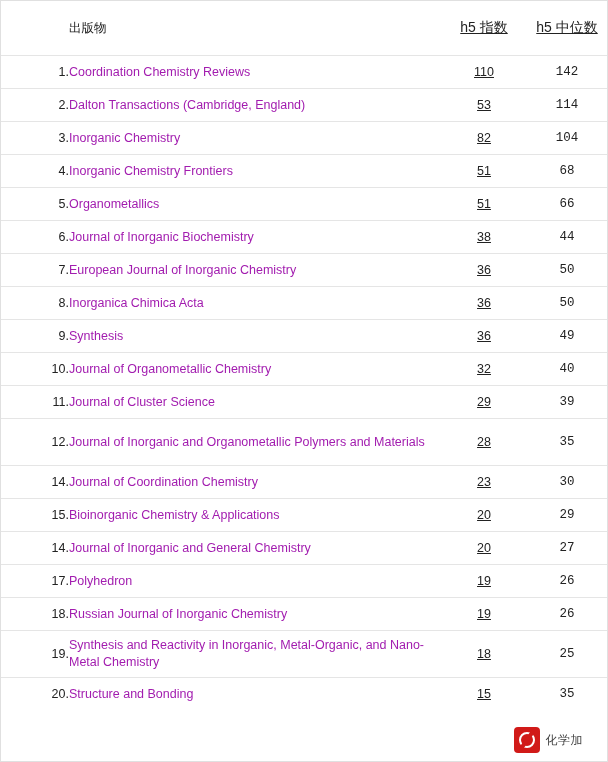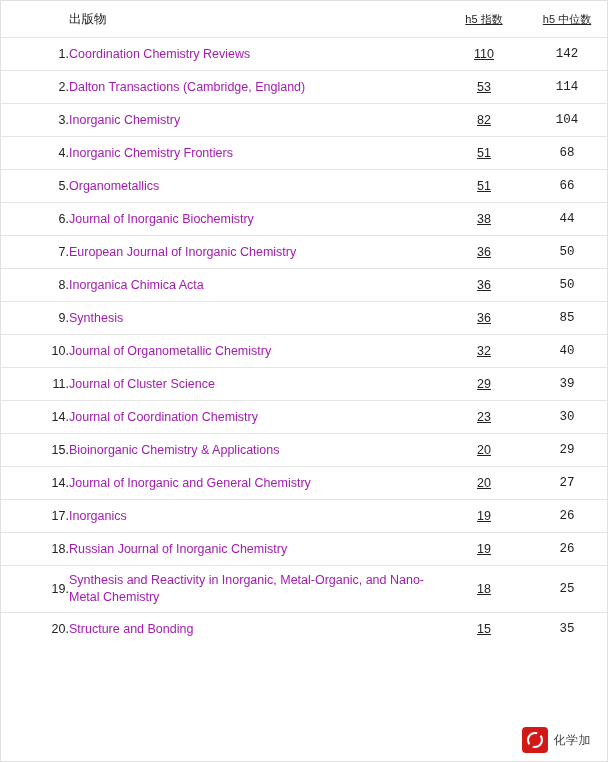--- a/index.html
+++ b/index.html
@@ -37,36 +37,36 @@
   
   col.c-rank   { width: 68px; }
   col.c-pub    { width: 372px; }
   col.c-h5i    { width: 86px; }
   col.c-h5m    { width: 80px; }
 
   thead th {
     font-weight: normal;
     font-size: 12.5px;
     color: #222;
-    height: 36px;
+    height: 54px;
     padding-bottom: 4px;
   }
   th.th-rank { }
   th.th-pub {
     text-align: left;
     padding-left: 12px;
   }
   th.th-h5i, th.th-h5m {
     text-align: center;
   }
   .th-link {
     color: #1a0dab;
     text-decoration: underline;
     cursor: pointer;
-    font-size: 11px;
+    font-size: 14px;
     color: #222;
   }
   tbody td {
     height: 32px;
     font-size: 12.5px;
   }
   td.rank {
     text-align: right;
     padding-right: 14px;
     color: #222;
@@ -100,21 +100,21 @@
   tbody tr.two-line td {
     height: 46px;
   }
   tbody tr:last-child td {
     border-bottom: none;
   }
 
   
   .watermark {
     position: absolute;
-    right: 16px;
+    right: 24px;
     bottom: 8px;
     display: flex;
     align-items: center;
     gap: 6px;
     pointer-events: none;
   }
   .wm-logo {
     width: 26px;
     height: 26px;
     border-radius: 4px;
@@ -215,55 +215,61 @@
         <tr>
           <td class="rank">8.</td>
           <td class="pub"><span class="pub-link">Inorganica Chimica Acta</span></td>
           <td class="h5i"><span class="h5i-link">36</span></td>
           <td class="h5m">50</td>
         </tr>
         <tr>
           <td class="rank">9.</td>
           <td class="pub"><span class="pub-link">Synthesis</span></td>
           <td class="h5i"><span class="h5i-link">36</span></td>
-          <td class="h5m">85</td>
+          <td class="h5m">49</td>
         </tr>
         <tr>
           <td class="rank">10.</td>
           <td class="pub"><span class="pub-link">Journal of Organometallic Chemistry</span></td>
           <td class="h5i"><span class="h5i-link">32</span></td>
           <td class="h5m">40</td>
         </tr>
         <tr>
           <td class="rank">11.</td>
           <td class="pub"><span class="pub-link">Journal of Cluster Science</span></td>
           <td class="h5i"><span class="h5i-link">29</span></td>
           <td class="h5m">39</td>
         </tr>
+        <tr class="two-line">
+          <td class="rank">12.</td>
+          <td class="pub"><span class="pub-link">Journal of Inorganic and Organometallic Polymers and Materials</span></td>
+          <td class="h5i"><span class="h5i-link">28</span></td>
+          <td class="h5m">35</td>
+        </tr>
         <tr>
           <td class="rank">14.</td>
           <td class="pub"><span class="pub-link">Journal of Coordination Chemistry</span></td>
           <td class="h5i"><span class="h5i-link">23</span></td>
           <td class="h5m">30</td>
         </tr>
         <tr>
           <td class="rank">15.</td>
           <td class="pub"><span class="pub-link">Bioinorganic Chemistry &amp; Applications</span></td>
           <td class="h5i"><span class="h5i-link">20</span></td>
           <td class="h5m">29</td>
         </tr>
         <tr>
           <td class="rank">14.</td>
           <td class="pub"><span class="pub-link">Journal of Inorganic and General Chemistry</span></td>
           <td class="h5i"><span class="h5i-link">20</span></td>
           <td class="h5m">27</td>
         </tr>
         <tr>
           <td class="rank">17.</td>
-          <td class="pub"><span class="pub-link">Inorganics</span></td>
+          <td class="pub"><span class="pub-link">Polyhedron</span></td>
           <td class="h5i"><span class="h5i-link">19</span></td>
           <td class="h5m">26</td>
         </tr>
         <tr>
           <td class="rank">18.</td>
           <td class="pub"><span class="pub-link">Russian Journal of Inorganic Chemistry</span></td>
           <td class="h5i"><span class="h5i-link">19</span></td>
           <td class="h5m">26</td>
         </tr>
         <tr class="two-line">

